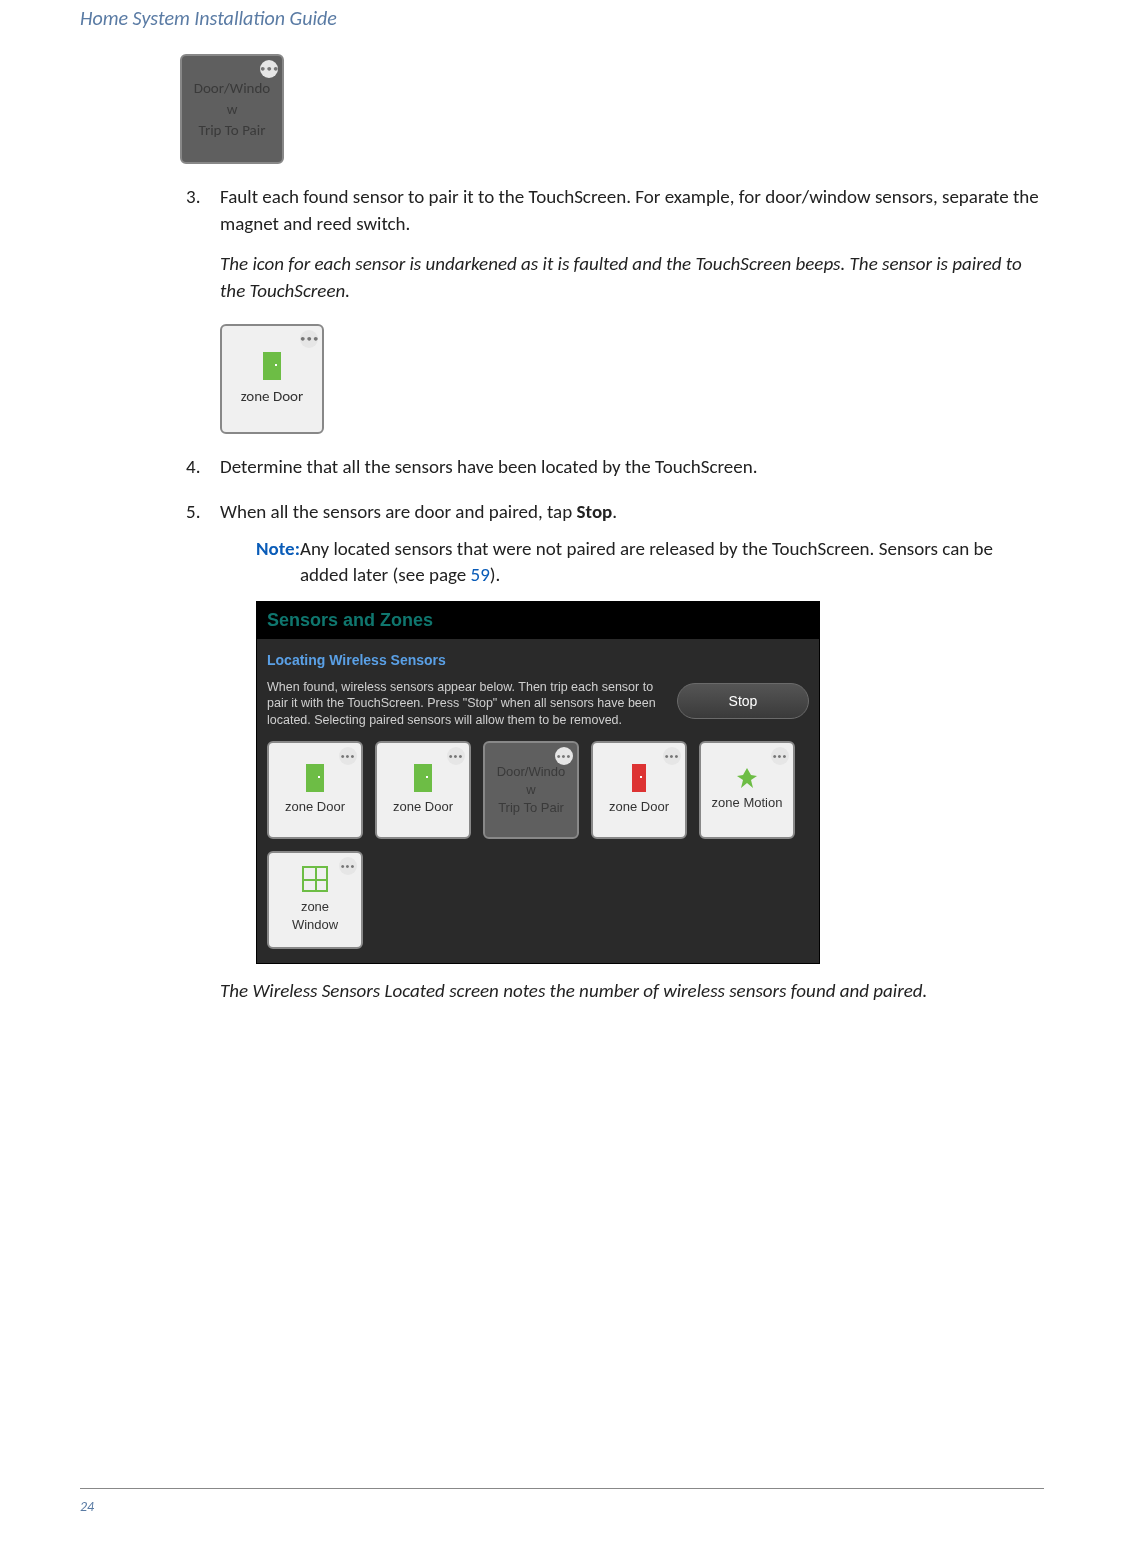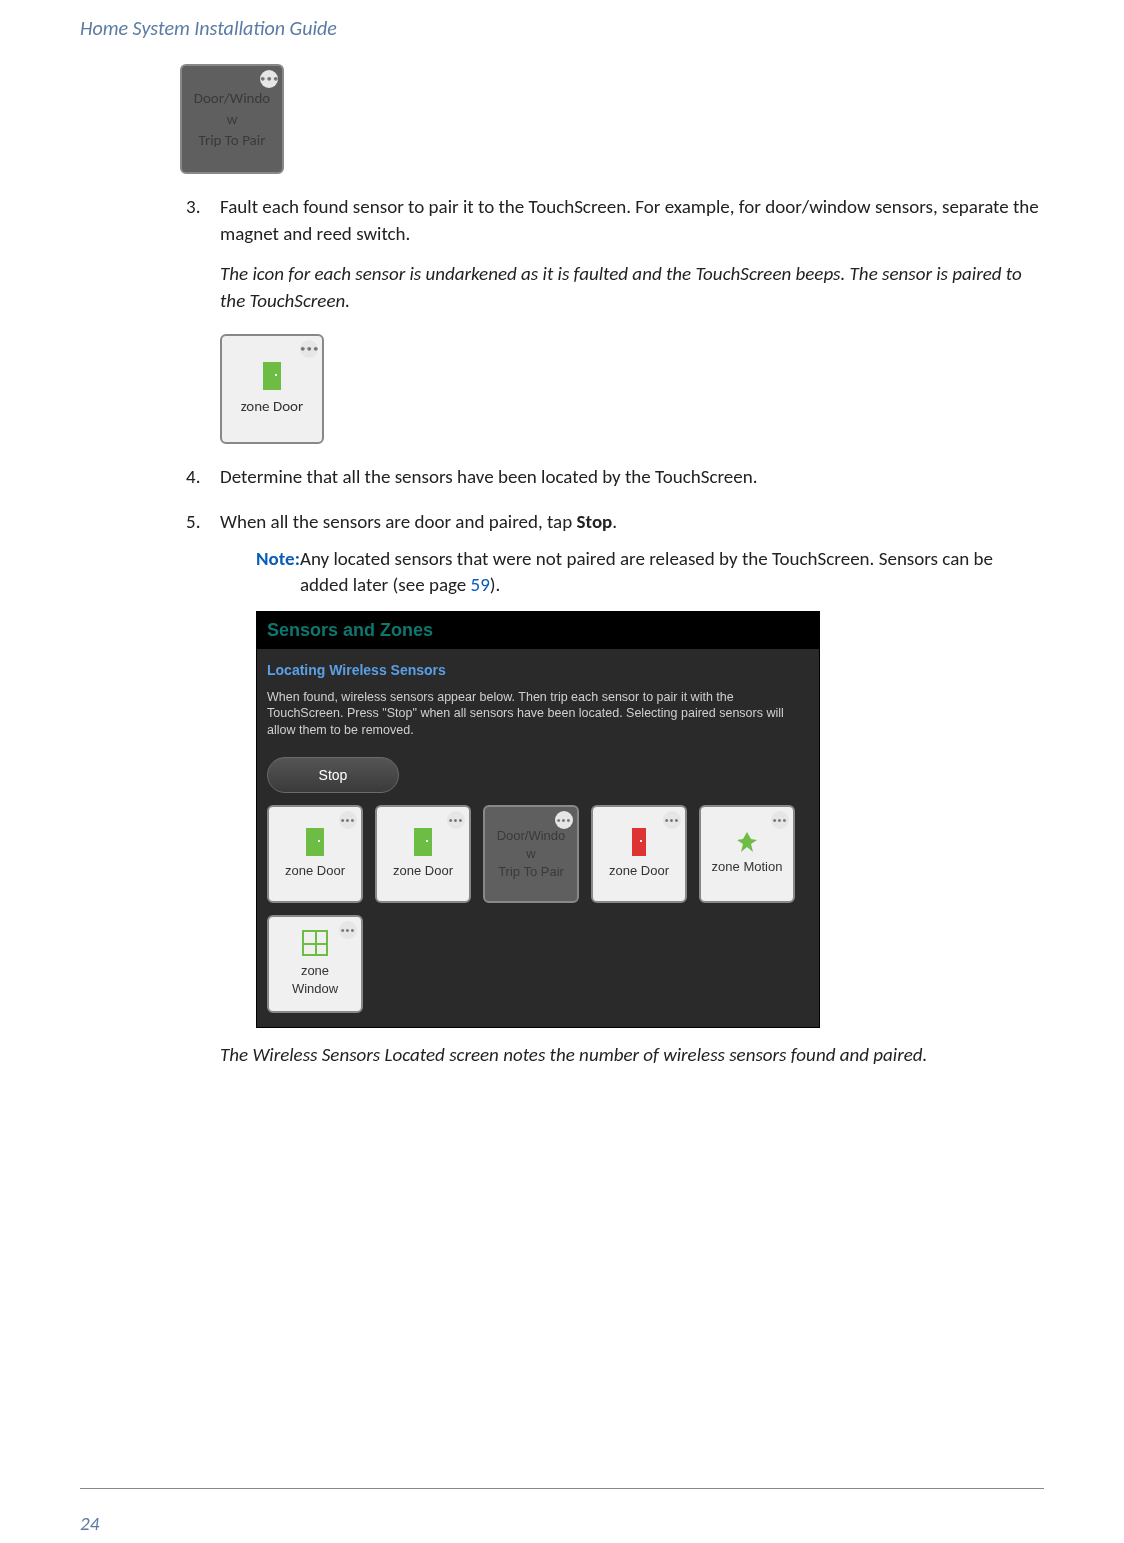--- a/index.html
+++ b/index.html
@@ -8,21 +8,21 @@
     padding: 0;
     background: #fff;
     font-family: Calibri, "Segoe UI", Arial, sans-serif;
     color: #333;
   }
   .page {
     width: 1124px;
     height: 1543px;
     position: relative;
     box-sizing: border-box;
-    padding: 10px 80px;
+    padding: 0 80px;
   }
   .doc-header {
     font-style: italic;
     color: #5a7ba4;
     font-size: 20px;
     padding-top: 6px;
   }
   .content {
     margin-left: 100px;
     margin-right: 0;
@@ -173,21 +173,21 @@
   .screen-sub {
     color: #5aa0e6;
     font-weight: bold;
     font-size: 14px;
     padding: 12px 10px 2px;
   }
   .screen-body {
     padding: 6px 10px 14px;
   }
   .screen-row {
-    display:flex; gap:14px; align-items:flex-start;flex-direction:column;
+    display:flex; gap:14px; align-items:flex-start;
   }
   .screen-help {
     font-size: 12.5px;
     line-height: 1.35;
     color: #cfcfcf;
     flex: 1;
   }
   .stop-btn {
     width: 130px;
     height: 34px;
@@ -213,24 +213,24 @@
   .bottom-line {
     position: absolute;
     left: 80px;
     right: 80px;
     bottom: 54px;
     border-top: 1px solid #888;
   }
   .page-number {
     position: absolute;
     left: 80px;
-    bottom: 8px;
+    bottom: 28px;
     color: #5a7ba4;
     font-style: italic;
-    font-size: 19px;
+    font-size: 14px;
   }
 </style>
 </head>
 <body>
 
 <div class="page">
   <div class="doc-header">Home System Installation Guide</div>
 
   <div class="content">
 

